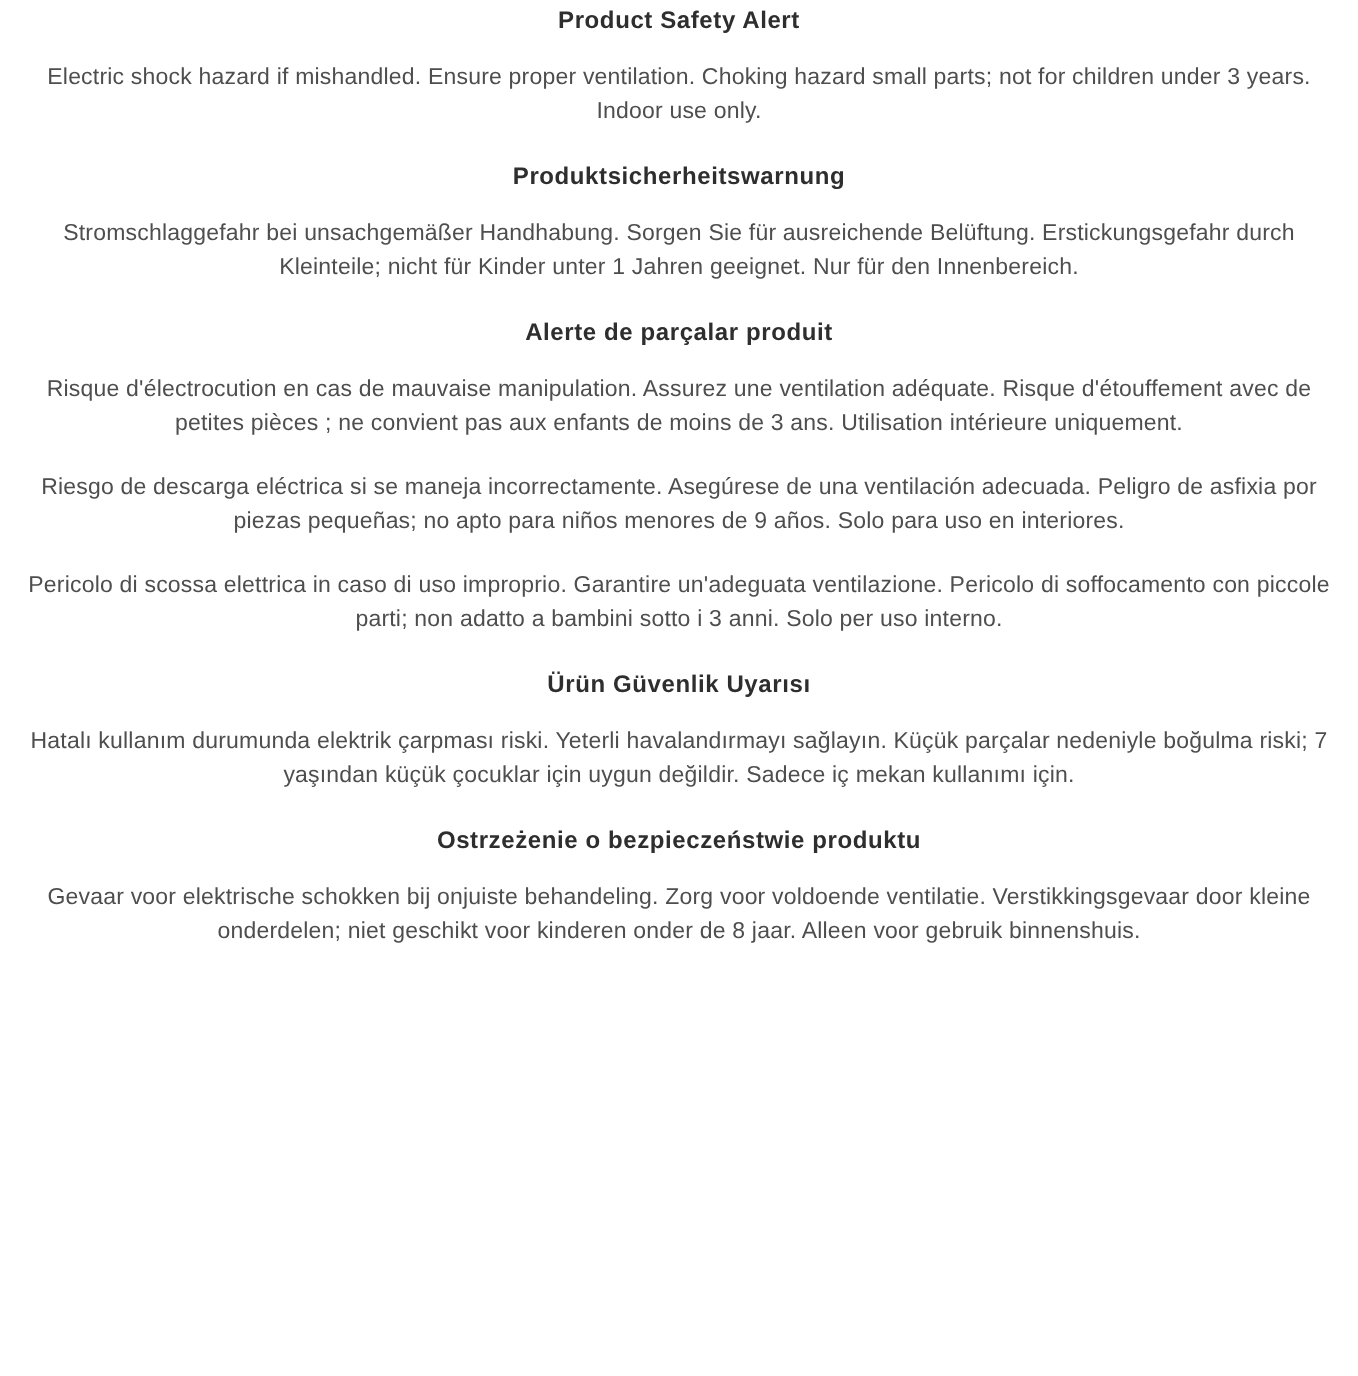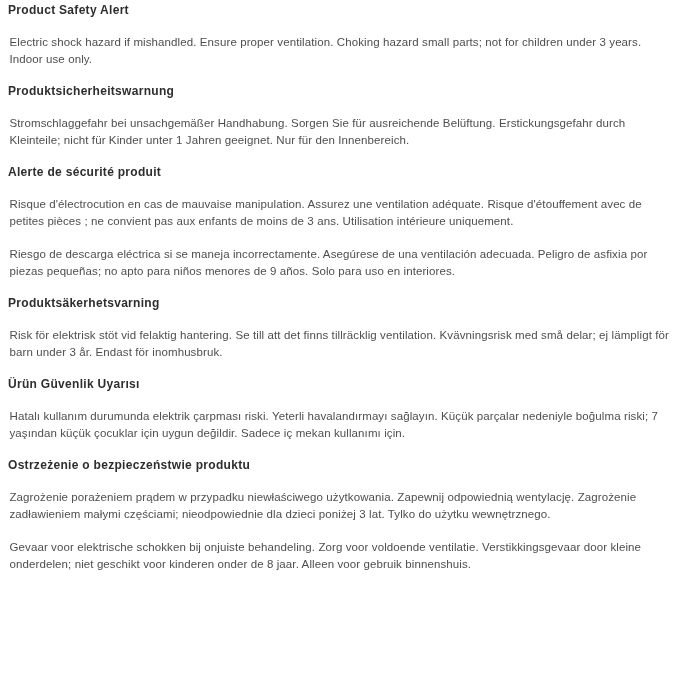--- a/index.html
+++ b/index.html
@@ -7,77 +7,73 @@
   body {
     width: 679px;
     height: 688px;
     overflow: hidden;
     font-family: "Liberation Sans", sans-serif;
     -webkit-font-smoothing: antialiased;
   }
   .page {
     padding: 2px 8px 0 8px;
   }
-  .section { text-align: left; }
+  .section { text-align: center; }
   .section-heading {
     font-size: 12px;
     line-height: 16px;
     font-weight: 700;
     color: #2e2e2e;
     letter-spacing: 0.3px;
     margin-bottom: 13px;
   }
   .section-body {
     font-size: 11.5px;
     line-height: 17px;
     color: #4e4e4e;
     letter-spacing: 0.1px;
-    margin: 16px auto 15px auto;
+    margin: 0 auto 15px auto;
     max-width: 660px;
   }
 </style>
 </head>
 <body>
 
 <div class="page">
 
   <div class="section">
     <h2 class="section-heading">Product Safety Alert</h2>
     <p class="section-body">Electric shock hazard if mishandled. Ensure proper ventilation. Choking hazard small parts; not for children under 3 years. Indoor use only.</p>
   </div>
 
   <div class="section">
     <h2 class="section-heading">Produktsicherheitswarnung</h2>
     <p class="section-body">Stromschlaggefahr bei unsachgemäßer Handhabung. Sorgen Sie für ausreichende Belüftung. Erstickungsgefahr durch Kleinteile; nicht für Kinder unter 1 Jahren geeignet. Nur für den Innenbereich.</p>
   </div>
 
   <div class="section">
-    <h2 class="section-heading">Alerte de sécurité produit</h2>
+    <h2 class="section-heading">Alerte de parçalar produit</h2>
     <p class="section-body">Risque d'électrocution en cas de mauvaise manipulation. Assurez une ventilation adéquate. Risque d'étouffement avec de petites pièces ; ne convient pas aux enfants de moins de 3 ans. Utilisation intérieure uniquement.</p>
   </div>
 
   <div class="section">
     <p class="section-body">Riesgo de descarga eléctrica si se maneja incorrectamente. Asegúrese de una ventilación adecuada. Peligro de asfixia por piezas pequeñas; no apto para niños menores de 9 años. Solo para uso en interiores.</p>
   </div>
 
   <div class="section">
+    <p class="section-body">Pericolo di scossa elettrica in caso di uso improprio. Garantire un'adeguata ventilazione. Pericolo di soffocamento con piccole parti; non adatto a bambini sotto i 3 anni. Solo per uso interno.</p>
   </div>
 
-  <div class="section">
-    <h2 class="section-heading">Produktsäkerhetsvarning</h2>
-    <p class="section-body">Risk för elektrisk stöt vid felaktig hantering. Se till att det finns tillräcklig ventilation. Kvävningsrisk med små delar; ej lämpligt för barn under 3 år. Endast för inomhusbruk.</p>
-  </div>
 
   <div class="section">
     <h2 class="section-heading">Ürün Güvenlik Uyarısı</h2>
     <p class="section-body">Hatalı kullanım durumunda elektrik çarpması riski. Yeterli havalandırmayı sağlayın. Küçük parçalar nedeniyle boğulma riski; 7 yaşından küçük çocuklar için uygun değildir. Sadece iç mekan kullanımı için.</p>
   </div>
 
   <div class="section">
     <h2 class="section-heading">Ostrzeżenie o bezpieczeństwie produktu</h2>
-    <p class="section-body">Zagrożenie porażeniem prądem w przypadku niewłaściwego użytkowania. Zapewnij odpowiednią wentylację. Zagrożenie zadławieniem małymi częściami; nieodpowiednie dla dzieci poniżej 3 lat. Tylko do użytku wewnętrznego.</p>
   </div>
 
   <div class="section">
     <p class="section-body">Gevaar voor elektrische schokken bij onjuiste behandeling. Zorg voor voldoende ventilatie. Verstikkingsgevaar door kleine onderdelen; niet geschikt voor kinderen onder de 8 jaar. Alleen voor gebruik binnenshuis.</p>
   </div>
 
 </div>
 
 </body></html>

